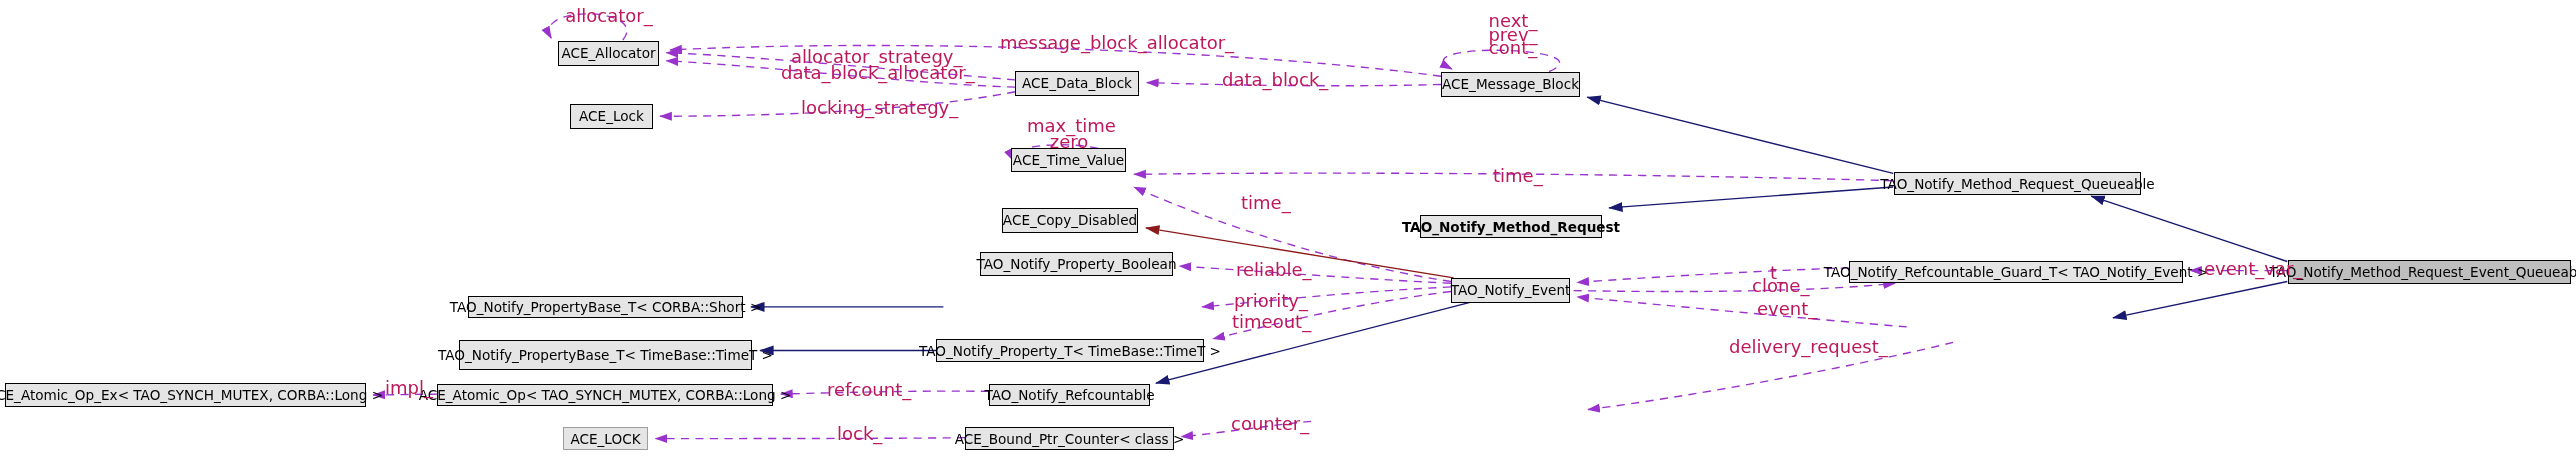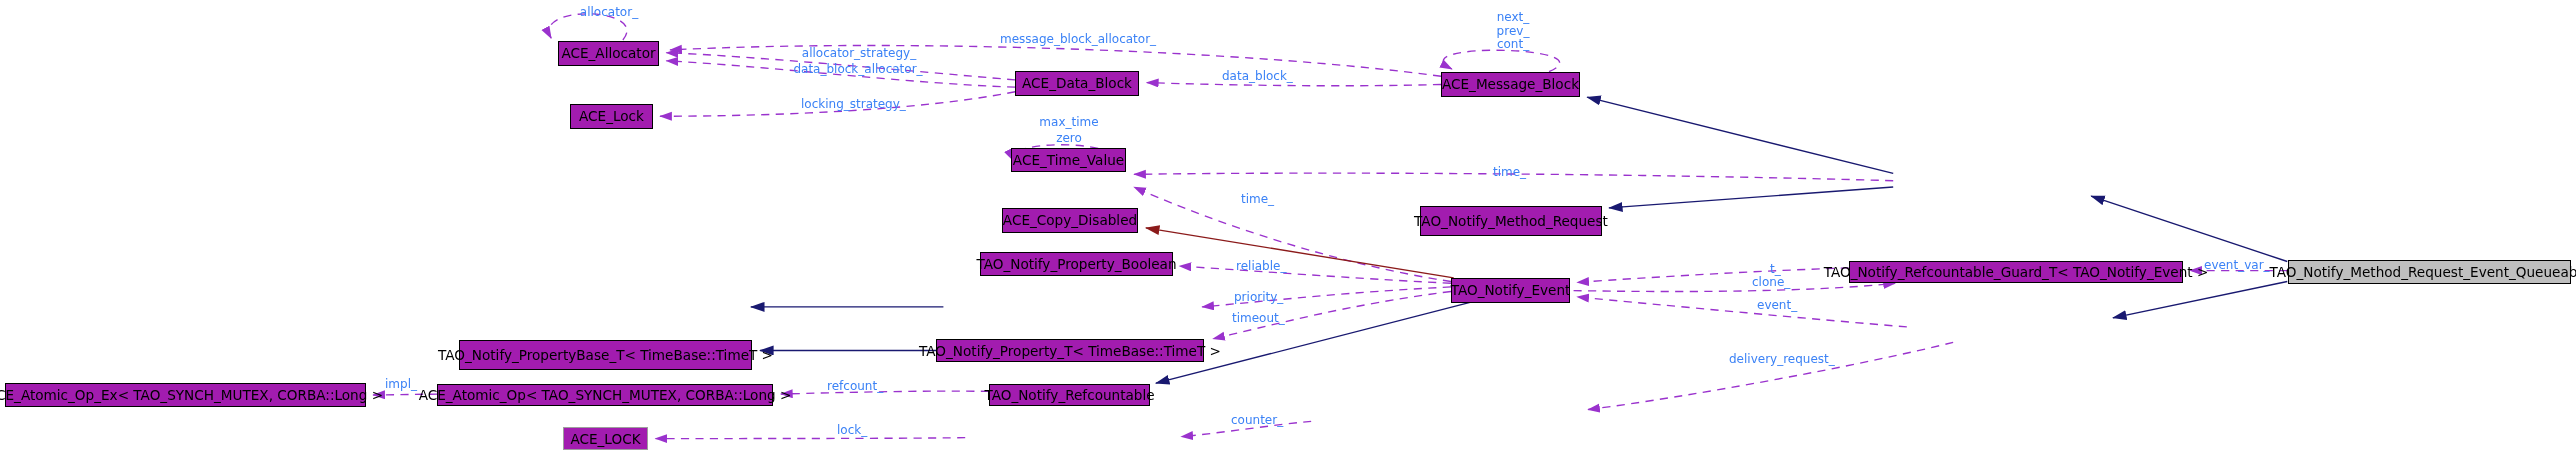--- a/index.html
+++ b/index.html
@@ -1,35 +1,35 @@
 <!DOCTYPE html>
 <html style="font-size:14.5px"><head>
 <meta charset="utf-8">
 <style>
   html,body{margin:0;padding:0;background:#ffffff;}
   body{width:2576px;height:464px;position:relative;overflow:hidden;
        font-family:"DejaVu Sans","Liberation Sans",sans-serif;}
   .diagram{position:absolute;left:0;top:0;width:2576px;height:464px;}
   svg.edges{position:absolute;left:0;top:0;z-index:1;}
   .node{position:absolute;z-index:2;box-sizing:border-box;border:0.9px solid #000;
-        background:#a21caf;color:#000;font-size:13.6px;white-space:nowrap;
+        background:#e5e5e5;color:#000;font-size:13.6px;white-space:nowrap;
         display:flex;align-items:center;justify-content:center;padding:0 2.7px;}
   .node.selected{background:#bfbfbf;border-width:1.8px;}
   .node.tparam{border-color:#9e9e9e;}
-  .elabel{position:absolute;z-index:3;color:#3b82f6;font-size:12px;white-space:nowrap;}
+  .elabel{position:absolute;z-index:3;color:#be185d;font-size:18px;white-space:nowrap;}
   .center{text-align:center;}
 
   
   .n-ace-allocator{left:558px;top:41px;width:101px;height:24.5px;}
   .n-ace-data-block{left:1015px;top:71px;width:124px;height:24.5px;text-align:center;}
   .n-ace-message-block{left:1441px;top:72px;width:139px;height:24.5px;}
   .n-ace-lock{left:570px;top:104px;width:83px;height:24.5px;}
   .n-ace-time-value{left:1011px;top:148px;width:115px;height:23.6px;}
   .n-method-request-queueable{left:1894px;top:172px;width:247px;height:23px;}
-  .n-method-request{left:1420px;top:206px;width:182px;height:30px;}
+  .n-method-request{left:1420px;top:215px;width:182px;height:23px;font-weight:bold;}
   .n-ace-copy-disabled{left:1002px;top:208px;width:136px;height:24.5px;}
   .n-property-boolean{left:980px;top:252px;width:193px;height:23.6px;}
   .n-notify-event{left:1451px;top:278px;width:119px;height:24.5px;}
   .n-refcountable-guard{left:1849px;top:261px;width:334px;height:22px;}
   .n-target{left:2288px;top:260px;width:283px;height:23.6px;}
   .n-propertybase-short{left:468px;top:296px;width:275px;height:22px;}
   .n-property-t-short{left:943px;top:297px;width:252px;height:22px;}
   .n-propertybase-timet{left:459px;top:340px;width:293px;height:30px;}
   .n-property-t-timet{left:936px;top:339px;width:268px;height:23px;}
   .n-method-request-event{left:1907px;top:320px;width:219px;height:23px;}
@@ -54,21 +54,21 @@
   .l-zero{left:1027px;top:131px;width:84px;}
   .l-time-right{left:1493px;top:165px;}
   .l-time-mid{left:1241px;top:192px;}
   .l-reliable{left:1236px;top:259px;}
   .l-priority{left:1234px;top:290px;}
   .l-timeout{left:1232px;top:311px;}
   .l-t{left:1770px;top:262px;}
   .l-clone{left:1752px;top:275px;}
   .l-event{left:1757px;top:298px;}
   .l-event-var{left:2204px;top:258px;}
-  .l-delivery-request{left:1729px;top:352px;}
+  .l-delivery-request{left:1729px;top:336px;}
   .l-impl{left:385px;top:377px;}
   .l-refcount{left:827px;top:379px;}
   .l-lock{left:837px;top:423px;}
   .l-counter{left:1231px;top:413px;}
 </style>
 </head>
 <body>
 
 <div class="diagram">
 
@@ -123,32 +123,35 @@
     <g fill="none" stroke="#8b1a1a" stroke-width="1.5">
       <path d="M 1600 306 L 1261 251" marker-end="url(#arrow-r)"></path>
     </g>
   </svg>
 
   <div class="node n-ace-allocator">ACE_Allocator</div>
   <div class="node n-ace-data-block">ACE_Data_Block</div>
   <div class="node n-ace-message-block">ACE_Message_Block</div>
   <div class="node n-ace-lock">ACE_Lock</div>
   <div class="node n-ace-time-value">ACE_Time_Value</div>
+  <div class="node n-method-request-queueable">TAO_Notify_Method_Request_Queueable</div>
   <div class="node n-method-request">TAO_Notify_Method_Request</div>
   <div class="node n-ace-copy-disabled">ACE_Copy_Disabled</div>
   <div class="node n-property-boolean">TAO_Notify_Property_Boolean</div>
   <div class="node n-notify-event">TAO_Notify_Event</div>
   <div class="node n-refcountable-guard">TAO_Notify_Refcountable_Guard_T&lt; TAO_Notify_Event &gt;</div>
   <div class="node selected n-target">TAO_Notify_Method_Request_Event_Queueable</div>
+  <div class="node n-propertybase-short">TAO_Notify_PropertyBase_T&lt; CORBA::Short &gt;</div>
   <div class="node n-propertybase-timet">TAO_Notify_PropertyBase_T&lt; TimeBase::TimeT &gt;</div>
   <div class="node n-property-t-timet">TAO_Notify_Property_T&lt; TimeBase::TimeT &gt;</div>
   <div class="node n-atomic-op-ex">ACE_Atomic_Op_Ex&lt; TAO_SYNCH_MUTEX, CORBA::Long &gt;</div>
   <div class="node n-atomic-op">ACE_Atomic_Op&lt; TAO_SYNCH_MUTEX, CORBA::Long &gt;</div>
   <div class="node n-refcountable">TAO_Notify_Refcountable</div>
   <div class="node tparam n-ace-lock-param">ACE_LOCK</div>
+  <div class="node n-bound-ptr-counter">ACE_Bound_Ptr_Counter&lt; class &gt;</div>
 
   <div class="elabel center l-allocator">allocator_</div>
   <div class="elabel l-message-block-allocator">message_block_allocator_</div>
   <div class="elabel center l-allocator-strategy">allocator_strategy_</div>
   <div class="elabel center l-data-block-allocator">data_block_allocator_</div>
   <div class="elabel l-data-block">data_block_</div>
   <div class="elabel center l-next">next_</div>
   <div class="elabel center l-prev">prev_</div>
   <div class="elabel center l-cont">cont_</div>
   <div class="elabel l-locking-strategy">locking_strategy_</div>

